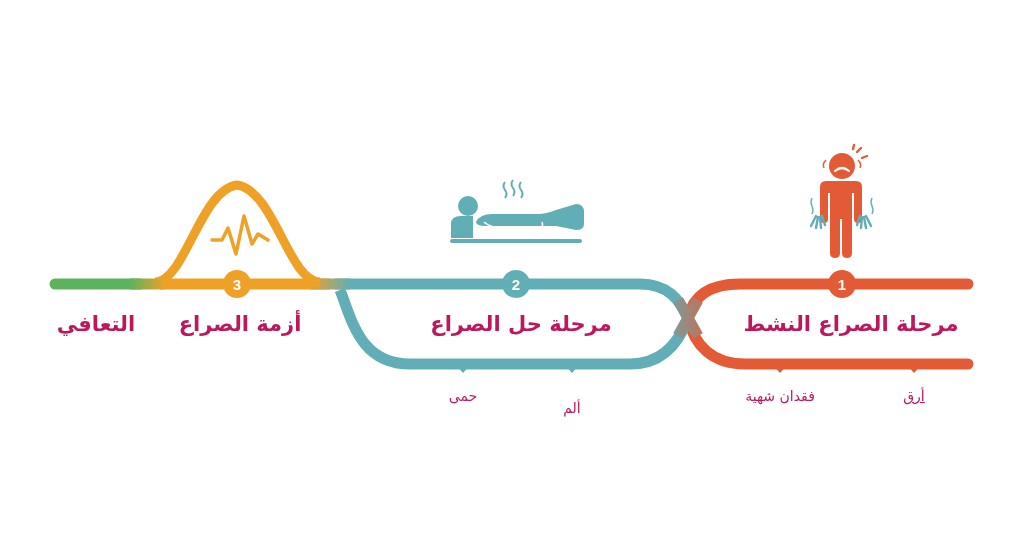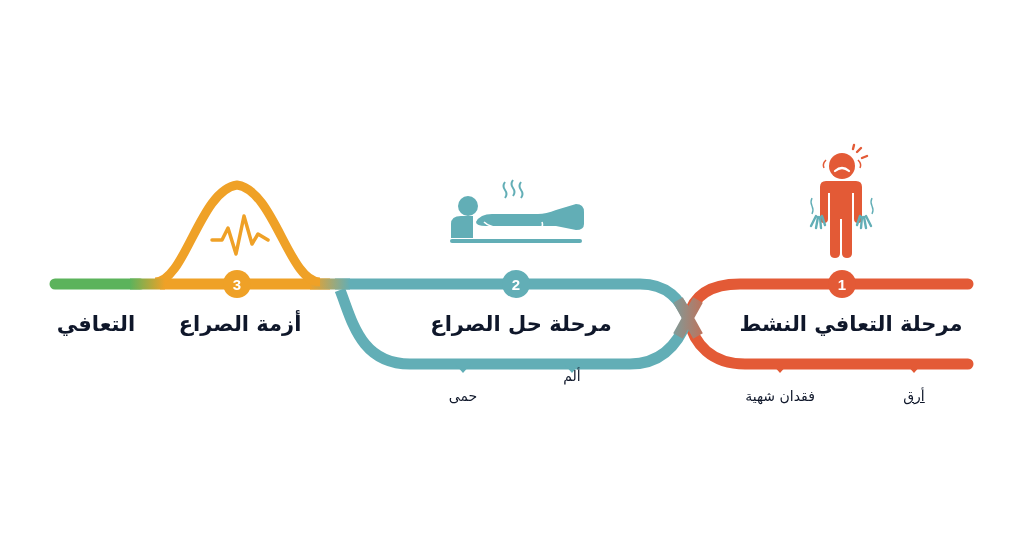--- a/index.html
+++ b/index.html
@@ -1,18 +1,18 @@
 <!DOCTYPE html>
 <html><head>
 <meta charset="utf-8">
 <style>
   html, body { margin:0; padding:0; background:#ffffff; }
   body { width:1024px; height:559px; position:relative; overflow:hidden; font-family:"DejaVu Sans", sans-serif; }
   svg.diagram { position:absolute; left:0; top:0; }
-  .label { position:absolute; direction:rtl; white-space:nowrap; color:#0f172a; font-weight:bold; font-family:"DejaVu Sans", sans-serif; }
+  .label { position:absolute; direction:rtl; white-space:nowrap; color:#be185d; font-weight:bold; font-family:"DejaVu Sans", sans-serif; }
   .stage-title { font-size:21px; transform:translateX(-50%); }
   .symptom { font-size:14px; font-weight:normal; transform:translateX(-50%); }
   .num { font-family:"Liberation Sans", sans-serif; font-weight:bold; font-size:15px; fill:#ffffff; }
 </style>
 </head>
 <body>
 
 <svg class="diagram" width="1024" height="559" viewBox="0 0 1024 559">
   <defs>
     <linearGradient id="g12" x1="660" y1="0" x2="720" y2="0" gradientUnits="userSpaceOnUse">
@@ -81,21 +81,21 @@
   <g>
     <circle cx="468" cy="206" r="10" fill="#62AEB6"></circle>
     <path d="M451 238 v-14 q0 -8 10 -8 h12 v22 z" fill="#62AEB6"></path>
     <path d="M476 222 q4 -8 16 -8 l46 0 q8 0 18 -4 l20 -6 q8 0 8 8 v12 q0 6 -8 6 l-20 -4 h-70 q-10 0 -10 -4 z" fill="#62AEB6"></path>
     <path d="M484 222 q6 6 20 6 l34 0 q6 0 4 -6" stroke="#fff" stroke-width="1.6" fill="none"></path>
     <rect x="450" y="239" width="132" height="4" rx="2" fill="#62AEB6"></rect>
     <path d="M505 182 q-3 4 0 8 q3 4 0 8 M513 180 q-3 4 0 8 q3 4 0 8 M521 182 q-3 4 0 8 q3 4 0 8" stroke="#62AEB6" stroke-width="2" fill="none"></path>
   </g>
 </svg>
 
-<div class="label stage-title" style="left:851px; top:312px;">مرحلة التعافي النشط</div>
+<div class="label stage-title" style="left:851px; top:312px;">مرحلة الصراع النشط</div>
 <div class="label stage-title" style="left:521px; top:312px;text-align:right;">مرحلة حل الصراع</div>
 <div class="label stage-title" style="left:240px; top:312px;">أزمة الصراع</div>
 <div class="label stage-title" style="left:96px; top:312px;">التعافي</div>
 
 <div class="label symptom" style="left:914px; top:388px;text-decoration:underline;">أرق</div>
 <div class="label symptom" style="left:780px; top:388px;">فقدان شهية</div>
-<div class="label symptom" style="left:572px; top:368px;">ألم</div>
+<div class="label symptom" style="left:572px; top:400px;">ألم</div>
 <div class="label symptom" style="left:463px; top:388px;">حمى</div>
 
 </body></html>

